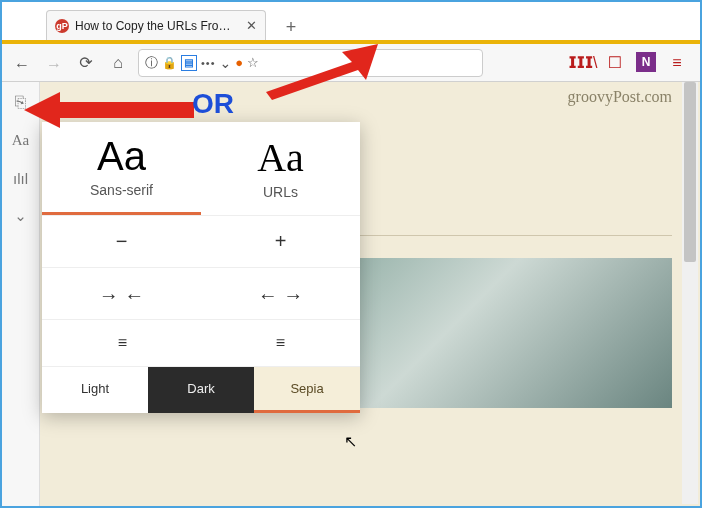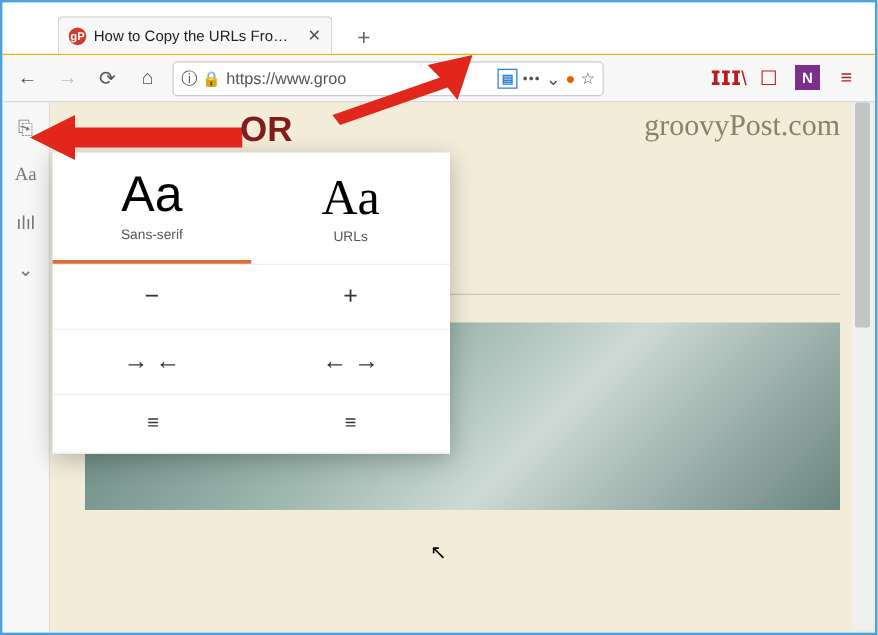--- a/index.html
+++ b/index.html
@@ -1,56 +1,56 @@
 <!DOCTYPE html>
 <html><head>
 <meta charset="utf-8">
 <style>
 * { margin: 0; padding: 0; box-sizing: border-box; }
 body { font-family: sans-serif; background: #fff; width: 702px; height: 508px; overflow: hidden; position: relative; border: 2px solid #4aa3df; }
 .titlebar { height: 8px; background: #fff; }
-.tabstrip { height: 34px; background: #fff; display: flex; align-items: flex-end; padding-left: 44px; border-bottom: 1px solid #eab308;}
+.tabstrip { height: 34px; background: #fff; display: flex; align-items: flex-end; padding-left: 44px; border-bottom: 4px solid #eab308;}
 .tab { display: flex; align-items: center; gap: 6px; background: #f7f7f7; border: 1px solid #ccc; border-bottom: none; height: 30px; padding: 0 8px; border-radius: 4px 4px 0 0; width: 220px; font-size: 12px; color: #222;}
 .tab .favicon { width: 14px; height: 14px; background: #cc3b2e; border-radius: 50%; display:flex; align-items:center; justify-content:center; color:#fff; font-size:9px; font-weight:bold;}
 .tab .title { flex:1; white-space:nowrap; overflow:hidden; text-overflow:ellipsis;}
 .tab .close { color:#555; cursor:pointer; font-size:13px;}
 .newtab { width:26px; height:26px; margin-left:12px; display:flex; align-items:center; justify-content:center; color:#666; font-size:18px; cursor:pointer;}
 .toolbar { height: 38px; background: #f7f7f7; border-bottom: 1px solid #d0d0d0; display:flex; align-items:center; padding: 0 8px; gap: 8px;}
 .navbtn { width:24px; height:24px; display:flex; align-items:center; justify-content:center; color:#555; cursor:pointer; font-size:16px;}
 .navbtn.disabled{ color:#bbb; cursor:default;}
 .urlbar { flex:0 0 345px; height:28px; background:#fff; border:1px solid #ccc; border-radius:4px; display:flex; align-items:center; padding:0 6px; gap:4px; font-size:13px; color:#555;}
 .urlbar .lock { color:#6a6; font-size:12px;}
 .urlbar .urltext { flex:1; white-space:nowrap; overflow:hidden;}
 .reader-icon { color:#2a7de1; font-weight:bold; border:1px solid #2a7de1; width:16px; height:16px; display:flex; align-items:center; justify-content:center; font-size:10px;}
 .tbicon { width:22px; height:22px; display:flex; align-items:center; justify-content:center; color:#b91c1c; cursor:pointer;}
 .right-icons { display:flex; gap:10px; margin-left:auto; padding-right:4px;}
 .content { position:absolute; top:80px; left:0; right:0; bottom:0; display:flex;}
 .readerbar { width:38px; background:#f7f7f7; border-right:1px solid #ddd; display:flex; flex-direction:column; align-items:center; padding-top:8px; gap:14px;}
 .readerbar .ricon{ width:24px; height:24px; display:flex; align-items:center; justify-content:center; color:#777; cursor:pointer; font-size:15px;}
 .page { flex:1; background:#f2ecd9; position:relative; overflow:hidden; padding:20px 28px;}
-.brand { position:absolute; top:6px; right:28px; font-family: Georgia, serif; font-size:24px; color:#8a8268;}
+.brand { position:absolute; top:6px; right:28px; font-family: Georgia, serif; font-size:16px; color:#8a8268;}
 .article-title { font-family: Georgia, serif; font-size:30px; font-weight:bold; color:#5a4a24; margin-top:30px; line-height:1.35;}
 .hr { height:1px; background:#cfc6ad; margin:22px 0;}
 .photo { height:150px; background: linear-gradient(135deg,#5a7a74 0%, #9fb8b0 40%, #cdd9d4 60%, #6a8580 100%); position:relative;}
 .popup { position:absolute; top:120px; left:40px; width:318px; background:#fff; box-shadow:0 4px 18px rgba(0,0,0,.25); z-index:20;}
 .popup-row { display:flex; border-bottom:1px solid #eee;}
 .popup-cell { flex:1; display:flex; flex-direction:column; align-items:center; justify-content:center; padding:14px 0; cursor:pointer;}
 .font-sample { font-size:40px; line-height:1;}
 .font-sample.serif{ font-family: Georgia, serif;}
-.font-label { font-size:11px; color:#555; margin-top:6px;}
+.font-label { font-size:14px; color:#555; margin-top:6px;}
 .popup-cell.selected { border-bottom:3px solid #e06b3e;}
 .ctrl { font-size:20px; color:#333;}
 .theme-row { display:flex;}
 .theme-btn { flex:1; text-align:center; padding:14px 0; font-size:13px; cursor:pointer;}
 .theme-btn.light{ background:#fff; color:#333;}
 .theme-btn.dark{ background:#2b2b2b; color:#eee;}
 .theme-btn.sepia{ background:#f5eed9; color:#5a4a24; border-bottom:3px solid #e06b3e;}
 .arrow-red { position:absolute; z-index:30;}
 .arrow-red svg polygon{ fill:#e1261c;}
-.or-label { position:absolute; top:86px; left:190px; color:#7f1d1d; font-weight:bold; font-size:28px; font-family:Arial, sans-serif; z-index:31;}
+.or-label { position:absolute; top:86px; left:190px; color:#1d4ed8; font-weight:bold; font-size:28px; font-family:Arial, sans-serif; z-index:31;}
 .cursor-arrow { position:absolute; z-index:32; font-size:16px; color:#000;}
 .scrollbar-v { position:absolute; right:2px; top:80px; bottom:2px; width:16px; background:#f0f0f0;}
 .scrollbar-v .thumb{ position:absolute; left:2px; right:2px; top:0; height:180px; background:#c4c4c4; border-radius:2px;}
 </style>
 </head>
 <body>
 
 <div class="titlebar"></div>
 
 <div class="tabstrip">
@@ -63,21 +63,20 @@
 </div>
 
 <div class="toolbar">
   <div class="navbtn">←</div>
   <div class="navbtn disabled">→</div>
   <div class="navbtn">⟳</div>
   <div class="navbtn">⌂</div>
   <div class="urlbar">
     <span>ⓘ</span>
     <span class="lock">🔒</span>
-    <span class="urltext"><span>https://</span><span>www.groo</span></span>
     <span class="reader-icon">▤</span>
     <span style="letter-spacing:1px;font-size:11px;">•••</span>
     <span style="font-size:14px;">⌄</span>
     <span style="color:#e66000;">●</span>
     <span>☆</span>
   </div>
   <div class="right-icons">
     <div class="tbicon">𝗜𝗜𝗜\</div>
     <div class="tbicon">☐</div>
     <div class="tbicon" style="background:#7b2e8a;color:#fff;font-weight:bold;width:20px;height:20px;font-size:12px;">N</div>
@@ -134,20 +133,25 @@
       </div>
   </div>
   <div class="popup-row">
     <div class="popup-cell">
         <span class="ctrl" style="font-size:16px;letter-spacing:-2px;">≡</span>
       </div>
     <div class="popup-cell">
         <span class="ctrl" style="font-size:16px;">≡</span>
       </div>
   </div>
+  <div class="theme-row">
+    <div class="theme-btn light">Light</div>
+    <div class="theme-btn dark">Dark</div>
+    <div class="theme-btn sepia">Sepia</div>
+  </div>
 </div>
 
 <div class="or-label">OR</div>
 
 <div class="arrow-red" style="left:22px; top:88px;">
   <svg width="170" height="40">
       <polygon points="0,20 36,2 36,12 170,12 170,28 36,28 36,38"></polygon>
     </svg>
 </div>
 

